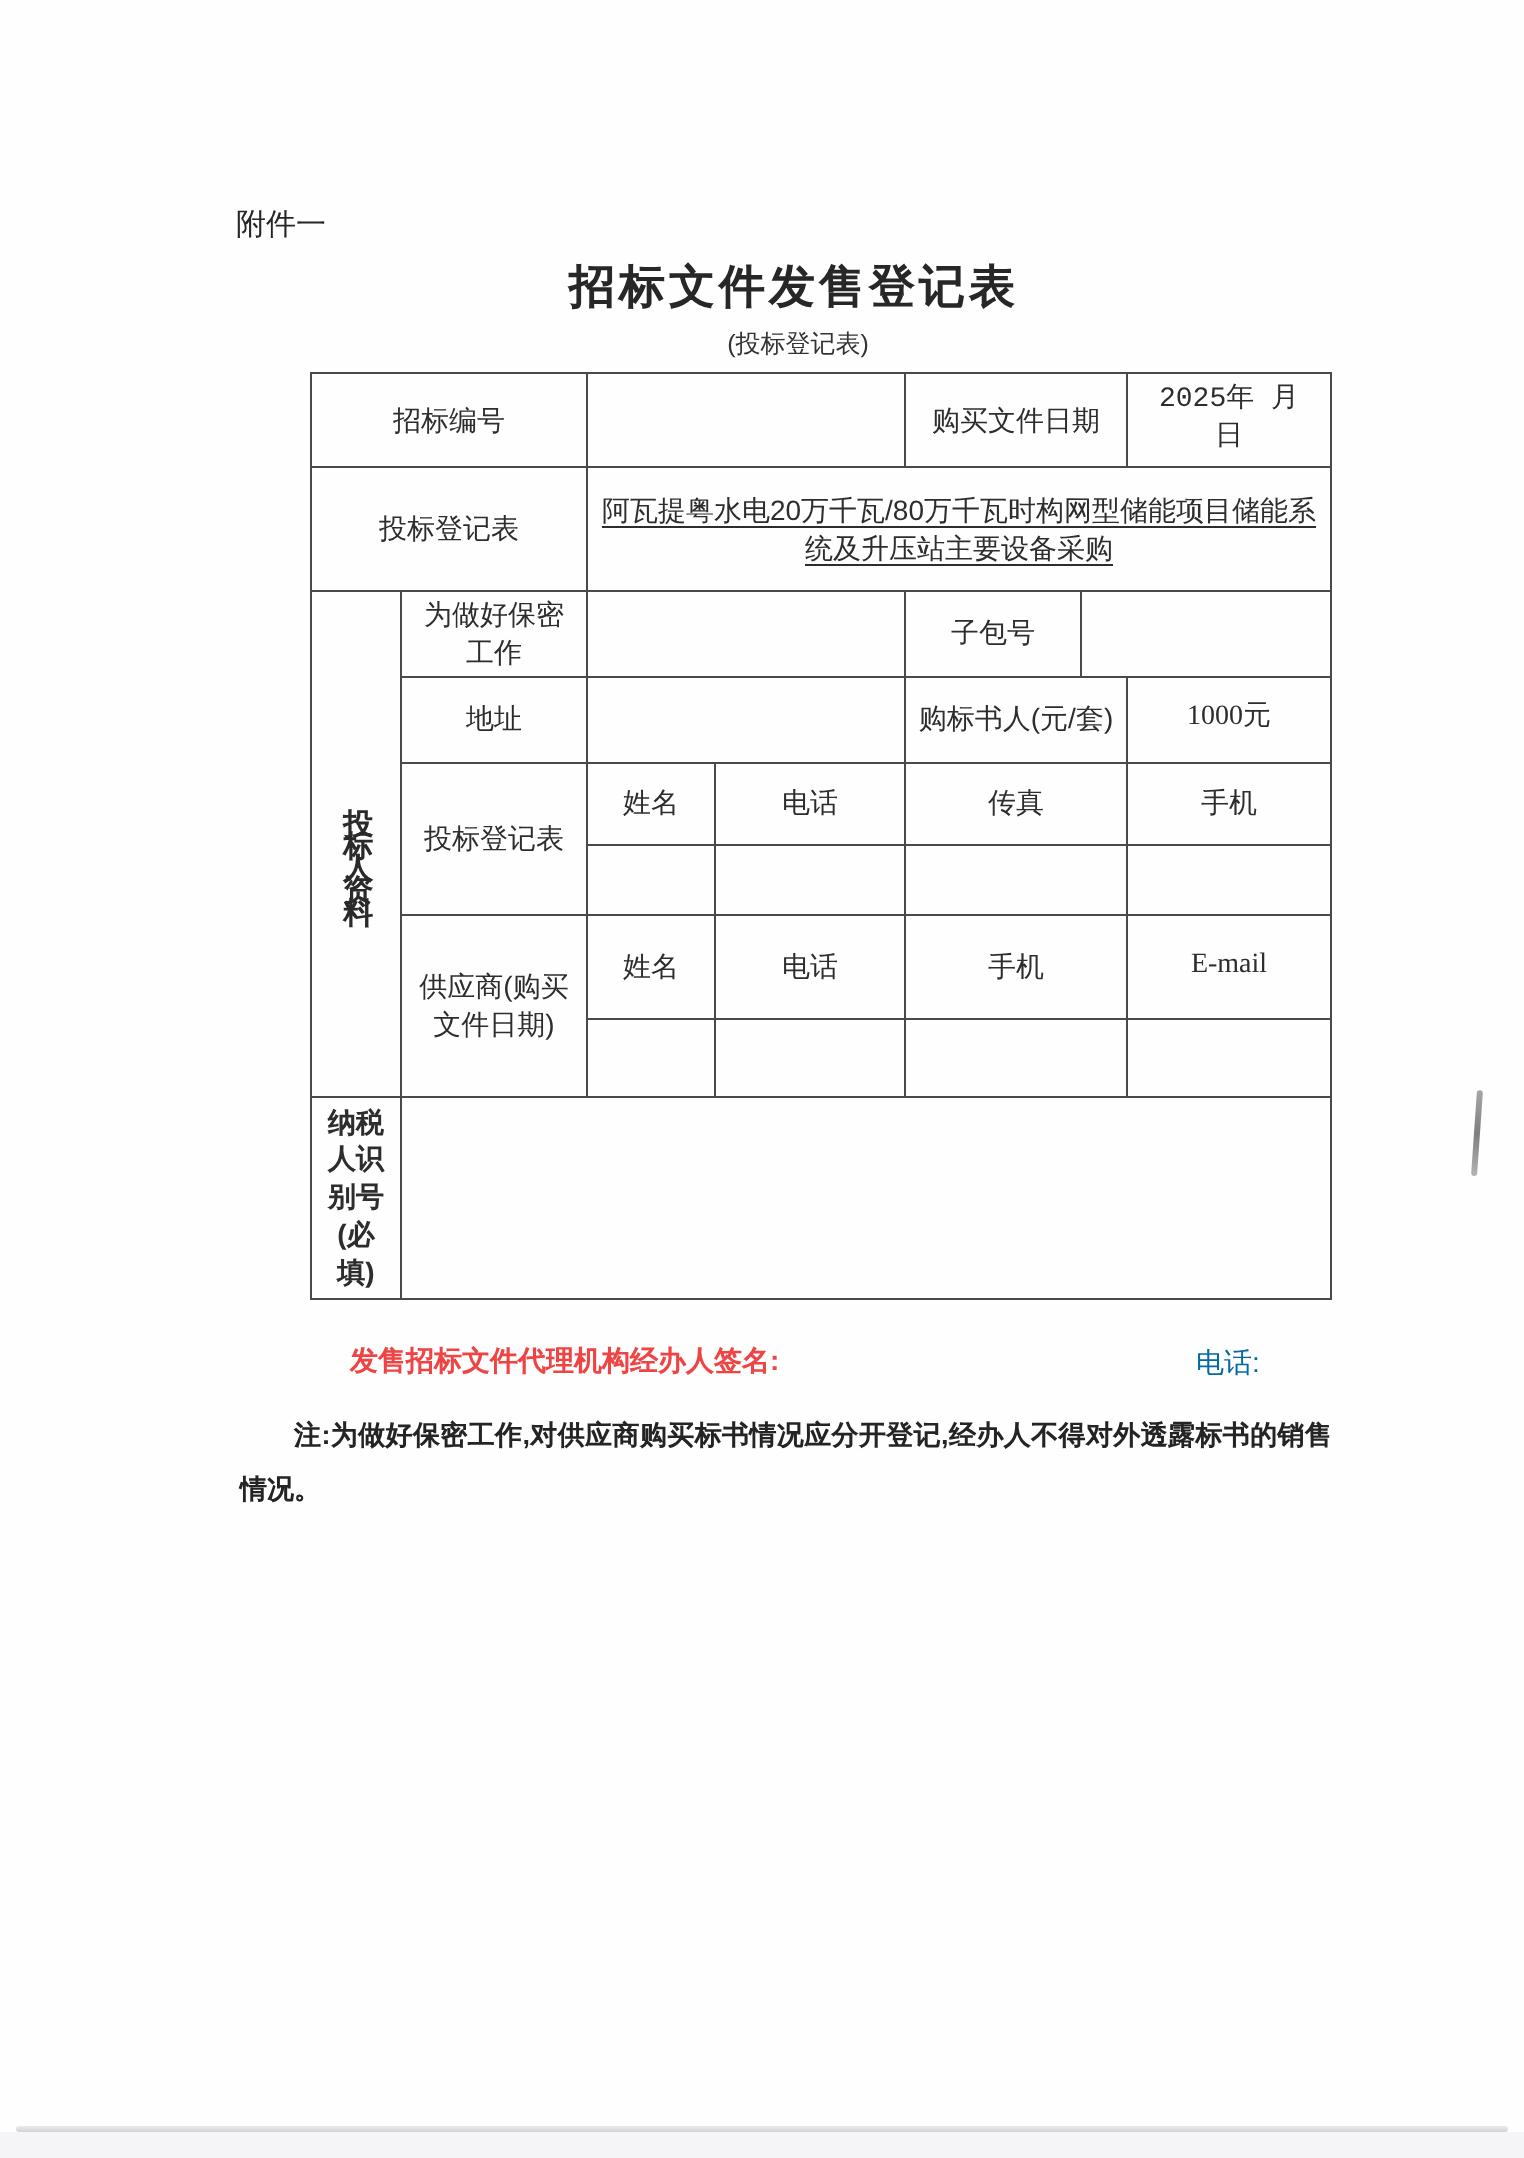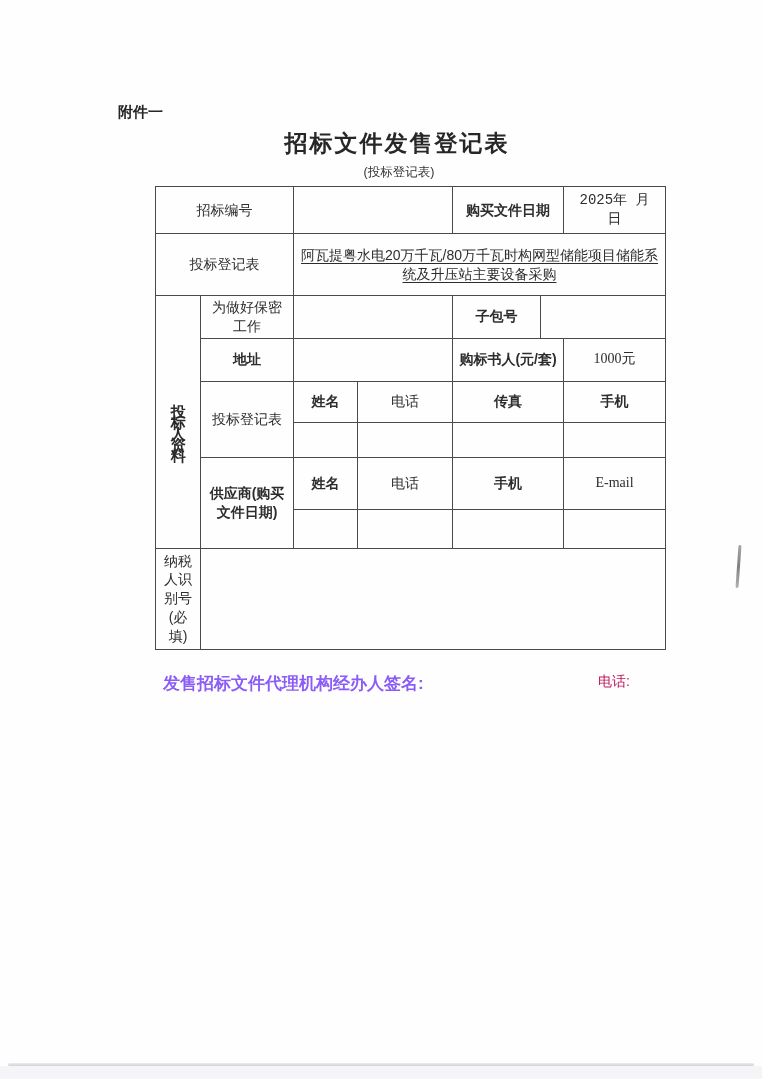--- a/index.html
+++ b/index.html
@@ -14,21 +14,21 @@
     overflow: hidden;
     color: #2d2d2d;
     margin: 0 auto;
   }
 
   .attachment {
     position: absolute;
     left: 118px;
     top: 103px;
     font-size: 15px;
-    font-weight: bold;
+    font-weight: normal;
     color: #262626;
   }
 
   .doc-title {
     position: absolute;
     left: 16px;
     top: 128px;
     width: 762px;
     text-align: center;
     font-size: 23px;
@@ -60,21 +60,21 @@
     border: 1.5px solid #4a4a4a;
     font-size: 14px;
     text-align: center;
     vertical-align: middle;
     padding: 2px 5px;
     color: #2d2d2d;
     line-height: 1.35;
     overflow: hidden;
   }
 
-  td.bold { font-weight: bold; }
+  td.bold { font-weight: normal; }
   td.left { text-align: left; }
 
   td.project-value {
     font-weight: normal;
     text-decoration: underline;
     text-underline-offset: 3px;
     padding: 2px 13px;
     line-height: 26px;
     color: #232323;
   }
@@ -97,39 +97,39 @@
     text-orientation: upright;
     letter-spacing: 11px;
     font-weight: bold;
     font-size: 15px;
     color: #2a2a2a;
   }
 
   td.taxpayer-cell {
     text-align: left;
     padding: 4px 2px 4px 6px;
-    font-weight: normal;
+    font-weight: bold;
     line-height: 20px;
     color: #2a2a2a;
   }
 
   .sig-line {
     position: absolute;
-    left: 163px;
+    left: 175px;
     top: 672px;
-    font-size: 17px;
-    font-weight: bold;
-    color: #8b5cf6;
+    font-size: 14px;
+    font-weight: bold;
+    color: #ef4444;
   }
   .phone-label {
     position: absolute;
     left: 598px;
     top: 673px;
     font-size: 14px;
-    color: #be185d;
+    color: #0369a1;
   }
 
   .note {
     position: absolute;
     left: 120px;
     top: 704px;
     width: 546px;
     font-size: 13.5px;
     font-weight: bold;
     line-height: 27px;
@@ -254,18 +254,19 @@
     <tr style="height:101px">
       <td class="taxpayer-cell">纳税人识别号(必填)</td>
       <td colspan="6"></td>
     </tr>
   </tbody>
     </table>
 
   <div class="sig-line">发售招标文件代理机构经办人签名:</div>
   <div class="phone-label">电话:</div>
 
+  <p class="note">注:为做好保密工作,对供应商购买标书情况应分开登记,经办人不得对外透露标书的销售情况。</p>
 
   <div class="scan-artifact"></div>
   <div class="page-edge-line"></div>
   <div class="page-edge-below"></div>
 
 </div>
 
 </body></html>

